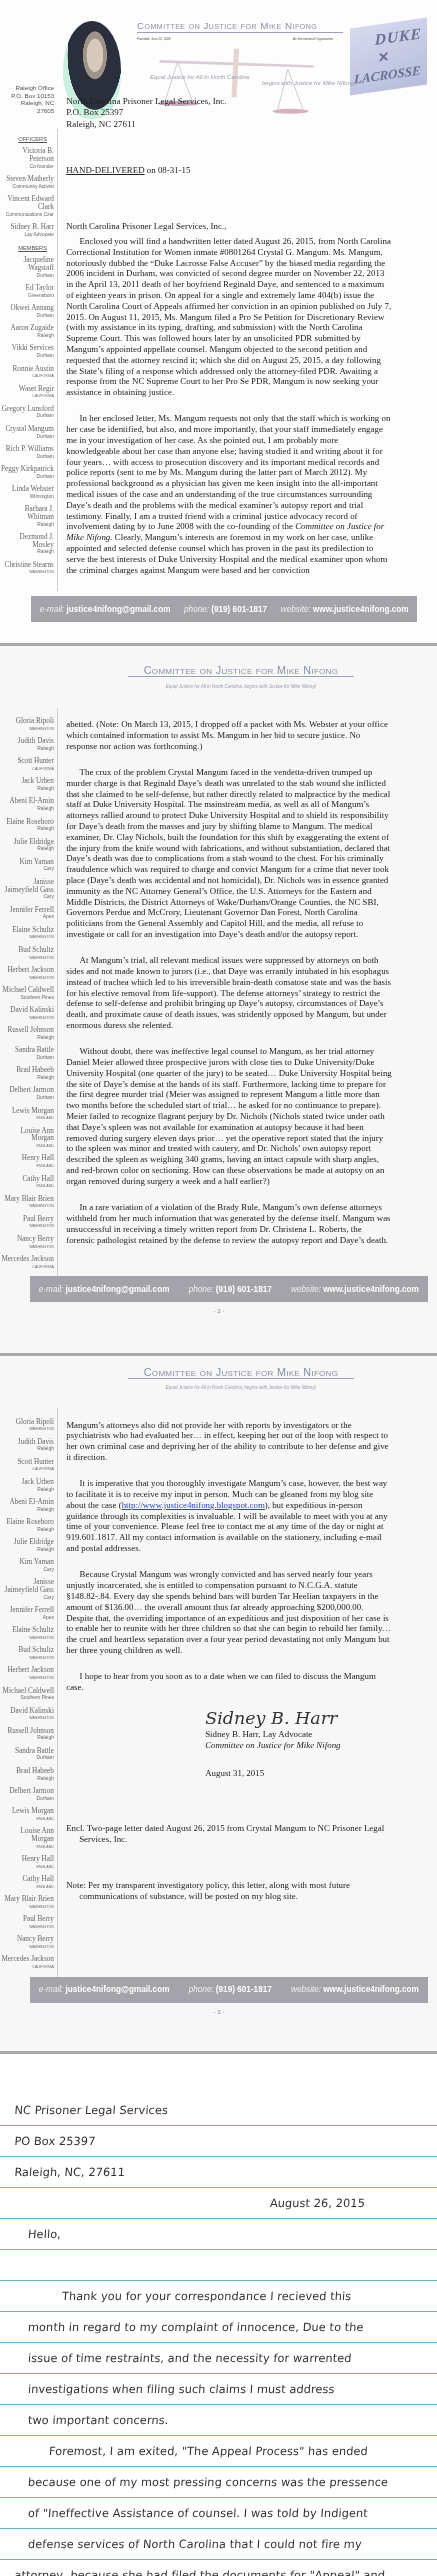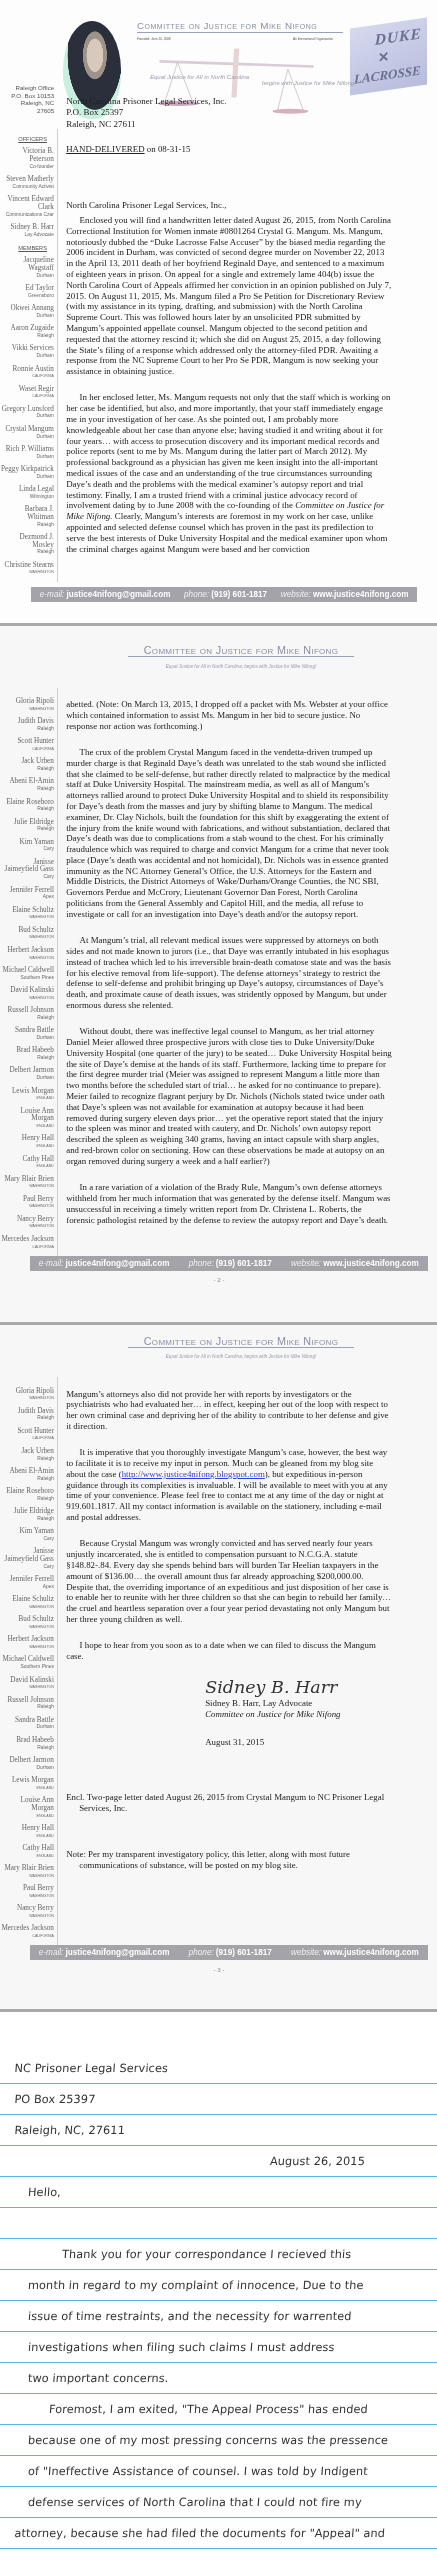--- a/index.html
+++ b/index.html
@@ -51,21 +51,21 @@
   .main { padding-left: 8.2px; padding-right: 46px; font-size: 8.9px; line-height: 16px; color: #222; flex: 1; }
   .main p { margin-bottom: 15.5px; }
   .main p.ind { text-indent: 13.4px; }
   .addr { line-height: 10.3px; }
   .u { text-decoration: underline; }
   a.link { color: #2a3fd8; text-decoration: underline; }
   .sig-block { margin-left: 139px; line-height: 17px; }
   .sig { font-family: "DejaVu Serif", serif; font-style: italic; font-size: 17.5px; color: #333; line-height: 20.6px; }
   .hang { padding-left: 13px; text-indent: -13px; }
 
-  .footer-bar { margin: 0 20.6px 0 31px; height: 15px; background: #a3a3a9; color: #fff;
+  .footer-bar { margin: 0 20.6px 0 31px; height: 26px; background: #a3a3a9; color: #fff;
                 display: flex; align-items: center; justify-content: space-between; padding: 0 8.8px;
                 font-family: "Liberation Sans", sans-serif; font-size: 8.2px; font-weight: bold; }
   .footer-bar i { font-weight: normal; margin-right: 2.1px; color: #f1f1f4; }
   .pnum { text-align: center; font-family: "Liberation Sans", sans-serif; font-size: 6.2px; color: #888; margin-top: 5.2px; }
 
   
   .hw { position: relative; background: #fff; font-family: "DejaVu Sans", sans-serif; color: #333;
         font-size: 11.3px; letter-spacing: 0.1px; }
   .hw-lines { background-image: repeating-linear-gradient(to bottom, transparent 0 30px, #58b6dd 30px 31px); }
   .hw .ln { height: 31px; line-height: 31px; padding-left: 14.4px; white-space: nowrap; transform: skewX(-4deg); padding-top: 0; }
@@ -169,21 +169,21 @@
           </div>
           <div class="person">
             <div class="nm">Rich P. Williams</div>
             <div class="loc">Durham</div>
           </div>
           <div class="person">
             <div class="nm">Peggy Kirkpatrick</div>
             <div class="loc">Durham</div>
           </div>
           <div class="person">
-            <div class="nm">Linda Legal</div>
+            <div class="nm">Linda Webster</div>
             <div class="loc">Wilmington</div>
           </div>
           <div class="person">
             <div class="nm">Barbara J. Whitman</div>
             <div class="loc">Raleigh</div>
           </div>
           <div class="person">
             <div class="nm">Dezmond J. Mosley</div>
             <div class="loc">Raleigh</div>
           </div>
@@ -192,21 +192,21 @@
             <div class="loc caps">WASHINGTON</div>
           </div>
         </div>
     </div>
     <div class="main" style="margin-top:-33px;">
       <div class="addr" style="line-height:11.3px;font-size:9px;">
         <div>North Carolina Prisoner Legal Services, Inc.</div>
         <div>P.O. Box 25397</div>
         <div>Raleigh, NC  27611</div>
       </div>
-      <div style="margin-top:11px;"><span class="u">HAND-DELIVERED</span><span> on 08-31-15</span></div>
+      <div style="margin-top:32px;"><span class="u">HAND-DELIVERED</span><span> on 08-31-15</span></div>
       <div style="margin-top:40px;margin-bottom:2.1px;">North Carolina Prisoner Legal Services, Inc.,</div>
       <p class="ind" style="line-height:10.8px;">Enclosed you will find a handwritten letter dated August 26, 2015, from North Carolina Correctional Institution for Women inmate #0801264 Crystal G. Mangum.  Ms. Mangum, notoriously dubbed the “Duke Lacrosse False Accuser” by the biased media regarding the 2006 incident in Durham, was convicted of second degree murder on November 22, 2013 in the April 13, 2011 death of her boyfriend Reginald Daye, and sentenced to a maximum of eighteen years in prison.  On appeal for a single and extremely lame 404(b) issue the North Carolina Court of Appeals affirmed her conviction in an opinion published on July 7, 2015.  On August 11, 2015, Ms. Mangum filed a Pro Se Petition for Discretionary Review (with my assistance in its typing, drafting, and submission) with the North Carolina Supreme Court.  This was followed hours later by an unsolicited PDR submitted by Mangum’s appointed appellate counsel.  Mangum objected to the second petition and requested that the attorney rescind it; which she did on August 25, 2015, a day following the State’s filing of a response which addressed only the attorney-filed PDR.  Awaiting a response from the NC Supreme Court to her Pro Se PDR, Mangum is now seeking your assistance in obtaining justice.</p>
       <p class="ind" style="line-height:10.8px;"><span>In her enclosed letter, Ms. Mangum requests not only that the staff which is working on her case be identified, but also, and more importantly, that your staff immediately engage me in your investigation of her case.  As she pointed out, I am probably more knowledgeable about her case than anyone else; having studied it and writing about it for four years… with access to prosecution discovery and its important medical records and police reports (sent to me by Ms. Mangum during the latter part of March 2012).  My professional background as a physician has given me keen insight into the all-important medical issues of the case and an understanding of the true circumstances surrounding Daye’s death and the problems with the medical examiner’s autopsy report and trial testimony.  Finally, I am a trusted friend with a criminal justice advocacy record of involvement dating by to June 2008 with the co-founding of the </span><i>Committee on Justice for Mike Nifong.</i><span>  Clearly, Mangum’s interests are foremost in my work on her case, unlike appointed and selected defense counsel which has proven in the past its predilection to serve the best interests of Duke University Hospital and the medical examiner upon whom the criminal charges against Mangum were based and her conviction</span></p>
     </div>
   </div>
   <div class="footer-bar" style="margin-top:5.2px;">
     <span><i>e-mail:</i><span>justice4nifong@gmail.com</span></span>
     <span><i>phone:</i><span>(919) 601-1817</span></span>
     <span><i>website:</i><span>www.justice4nifong.com</span></span>
   </div>

